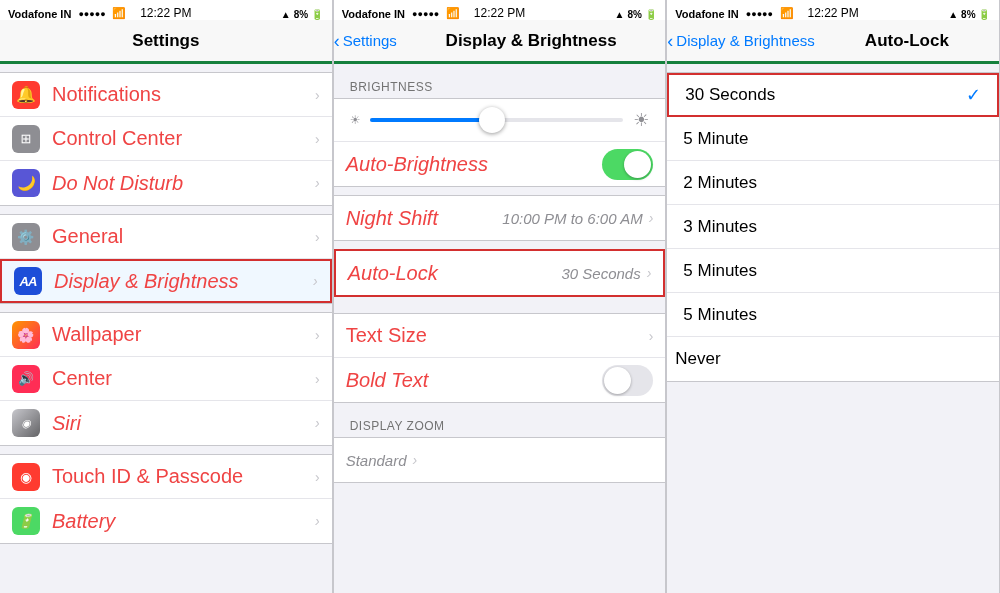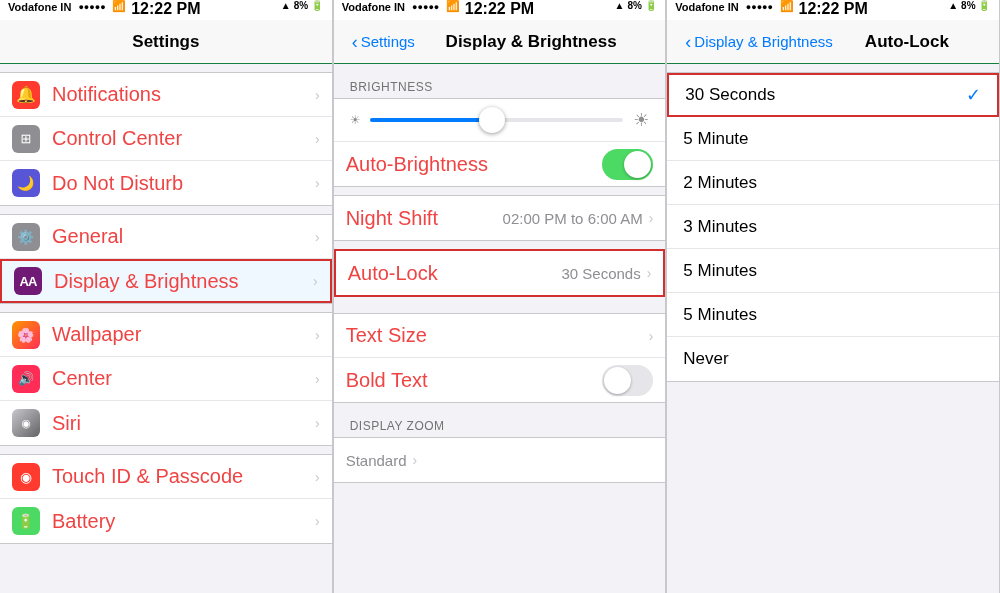--- a/index.html
+++ b/index.html
@@ -16,37 +16,37 @@
       display: flex;
       flex-direction: column;
       background: #f2f2f7;
       border-right: 1px solid #c7c7cc;
       position: relative;
     }
     .status-bar {
       background: #fff;
       display: flex;
       justify-content: space-between;
-      align-items: flex-start;
+      align-items: flex-end;
       padding: 0 8px;
       height: 20px;
       font-size: 11px;
       font-weight: 600;
       color: #000;
       flex-shrink: 0;
     }
     .status-bar .left { display: flex; align-items: center; gap: 2px; }
-    .status-bar .center { position: absolute; left: 50%; transform: translateX(-50%); font-weight: 700; font-size: 16px; }
+    .status-bar .center { position: absolute; left: 50%; transform: translateX(-50%); font-weight: 400; font-size: 12px; }
     .status-bar .right { display: flex; align-items: center; gap: 3px; font-size: 10px; }
     .nav-bar {
       background: rgba(248,248,248,0.97);
-      border-bottom: 1px solid #15803d;
-      display: flex;
-      align-items: center;
-      padding: 8px 18px;
+      border-bottom: 3px solid #15803d;
+      display: flex;
+      align-items: center;
+      padding: 8px 0;
       height: 44px;
       flex-shrink: 0;
     }
     .nav-bar .title {
       font-size: 17px;
       font-weight: 600;
       color: #000;
       flex: 1;
       text-align: center;
     }
@@ -82,21 +82,21 @@
     .list-item {
       display: flex;
       align-items: center;
       padding: 0 12px;
       height: 44px;
       border-bottom: 1px solid #e5e5ea;
       background: #fff;
       position: relative;
       cursor: pointer;
     }
-    .list-item:last-child { border-bottom: none; }
+    .list-item:last-child { border-bottom: none; font-style: italic; }
     .list-item .icon {
       width: 28px;
       height: 28px;
       border-radius: 6px;
       margin-right: 12px;
       display: flex;
       align-items: center;
       justify-content: center;
       flex-shrink: 0;
       font-size: 16px;
@@ -179,21 +179,21 @@
     .autolock-item {
       display: flex;
       align-items: center;
       justify-content: space-between;
       padding: 0 16px;
       height: 44px;
       border-bottom: 1px solid #e5e5ea;
       background: #fff;
       cursor: pointer;
     }
-    .autolock-item:last-child { border-bottom: none; }
+    .autolock-item:last-child { border-bottom: none; padding-left: 8px; }
     .autolock-item .item-label { font-size: 17px; color: #000; }
     .autolock-item .checkmark { color: #007aff; font-size: 18px; }
 
     .panel-divider { width: 1px; background: #c7c7cc; flex-shrink: 0; }
 
     
     .item-highlighted {
       border: 2px solid #d32f2f !important;
       z-index: 5;
     }
@@ -248,21 +248,21 @@
 
     <div class="list-group" style="margin-top:8px;">
 
       <div class="list-item">
         <div class="icon" style="background:#8e8e93; font-size:14px;">⚙️</div>
         <span class="label">General</span>
         <span class="chevron-right">›</span>
       </div>
 
       <div class="list-item item-highlighted" style="border: 2px solid #d32f2f; background:#f0f8ff;">
-        <div class="icon" style="background:#701a75; font-size:13px; font-weight:700; letter-spacing:-1px;">AA</div>
+        <div class="icon" style="background:#1d4ed8; font-size:13px; font-weight:700; letter-spacing:-1px;">AA</div>
         <span class="label">Display &amp; Brightness</span>
         <span class="chevron-right">›</span>
       </div>
     </div>
 
     <div class="list-group" style="margin-top:8px;">
 
       <div class="list-item">
         <div class="icon" style="background: linear-gradient(135deg,#ff9500,#ff2d55); font-size:14px;">🌸</div>
         <span class="label">Wallpaper</span>
@@ -345,21 +345,21 @@
         <div class="list-item">
           <span class="label">Auto-Brightness</span>
           <div class="toggle on"></div>
         </div>
       </div>
     </div>
 
     <div class="list-group" style="margin-top:8px;">
       <div class="list-item">
         <span class="label">Night Shift</span>
-        <span class="value">02:00 PM to 6:00 AM</span>
+        <span class="value">10:00 PM to 6:00 AM</span>
         <span class="chevron-right">›</span>
       </div>
     </div>
 
     <div class="list-group" style="margin-top:8px; border: 2px solid #d32f2f;">
       <div class="list-item" style="border-bottom:none;">
         <span class="label">Auto-Lock</span>
         <span class="value">30 Seconds</span>
         <span class="chevron-right">›</span>
       </div>

